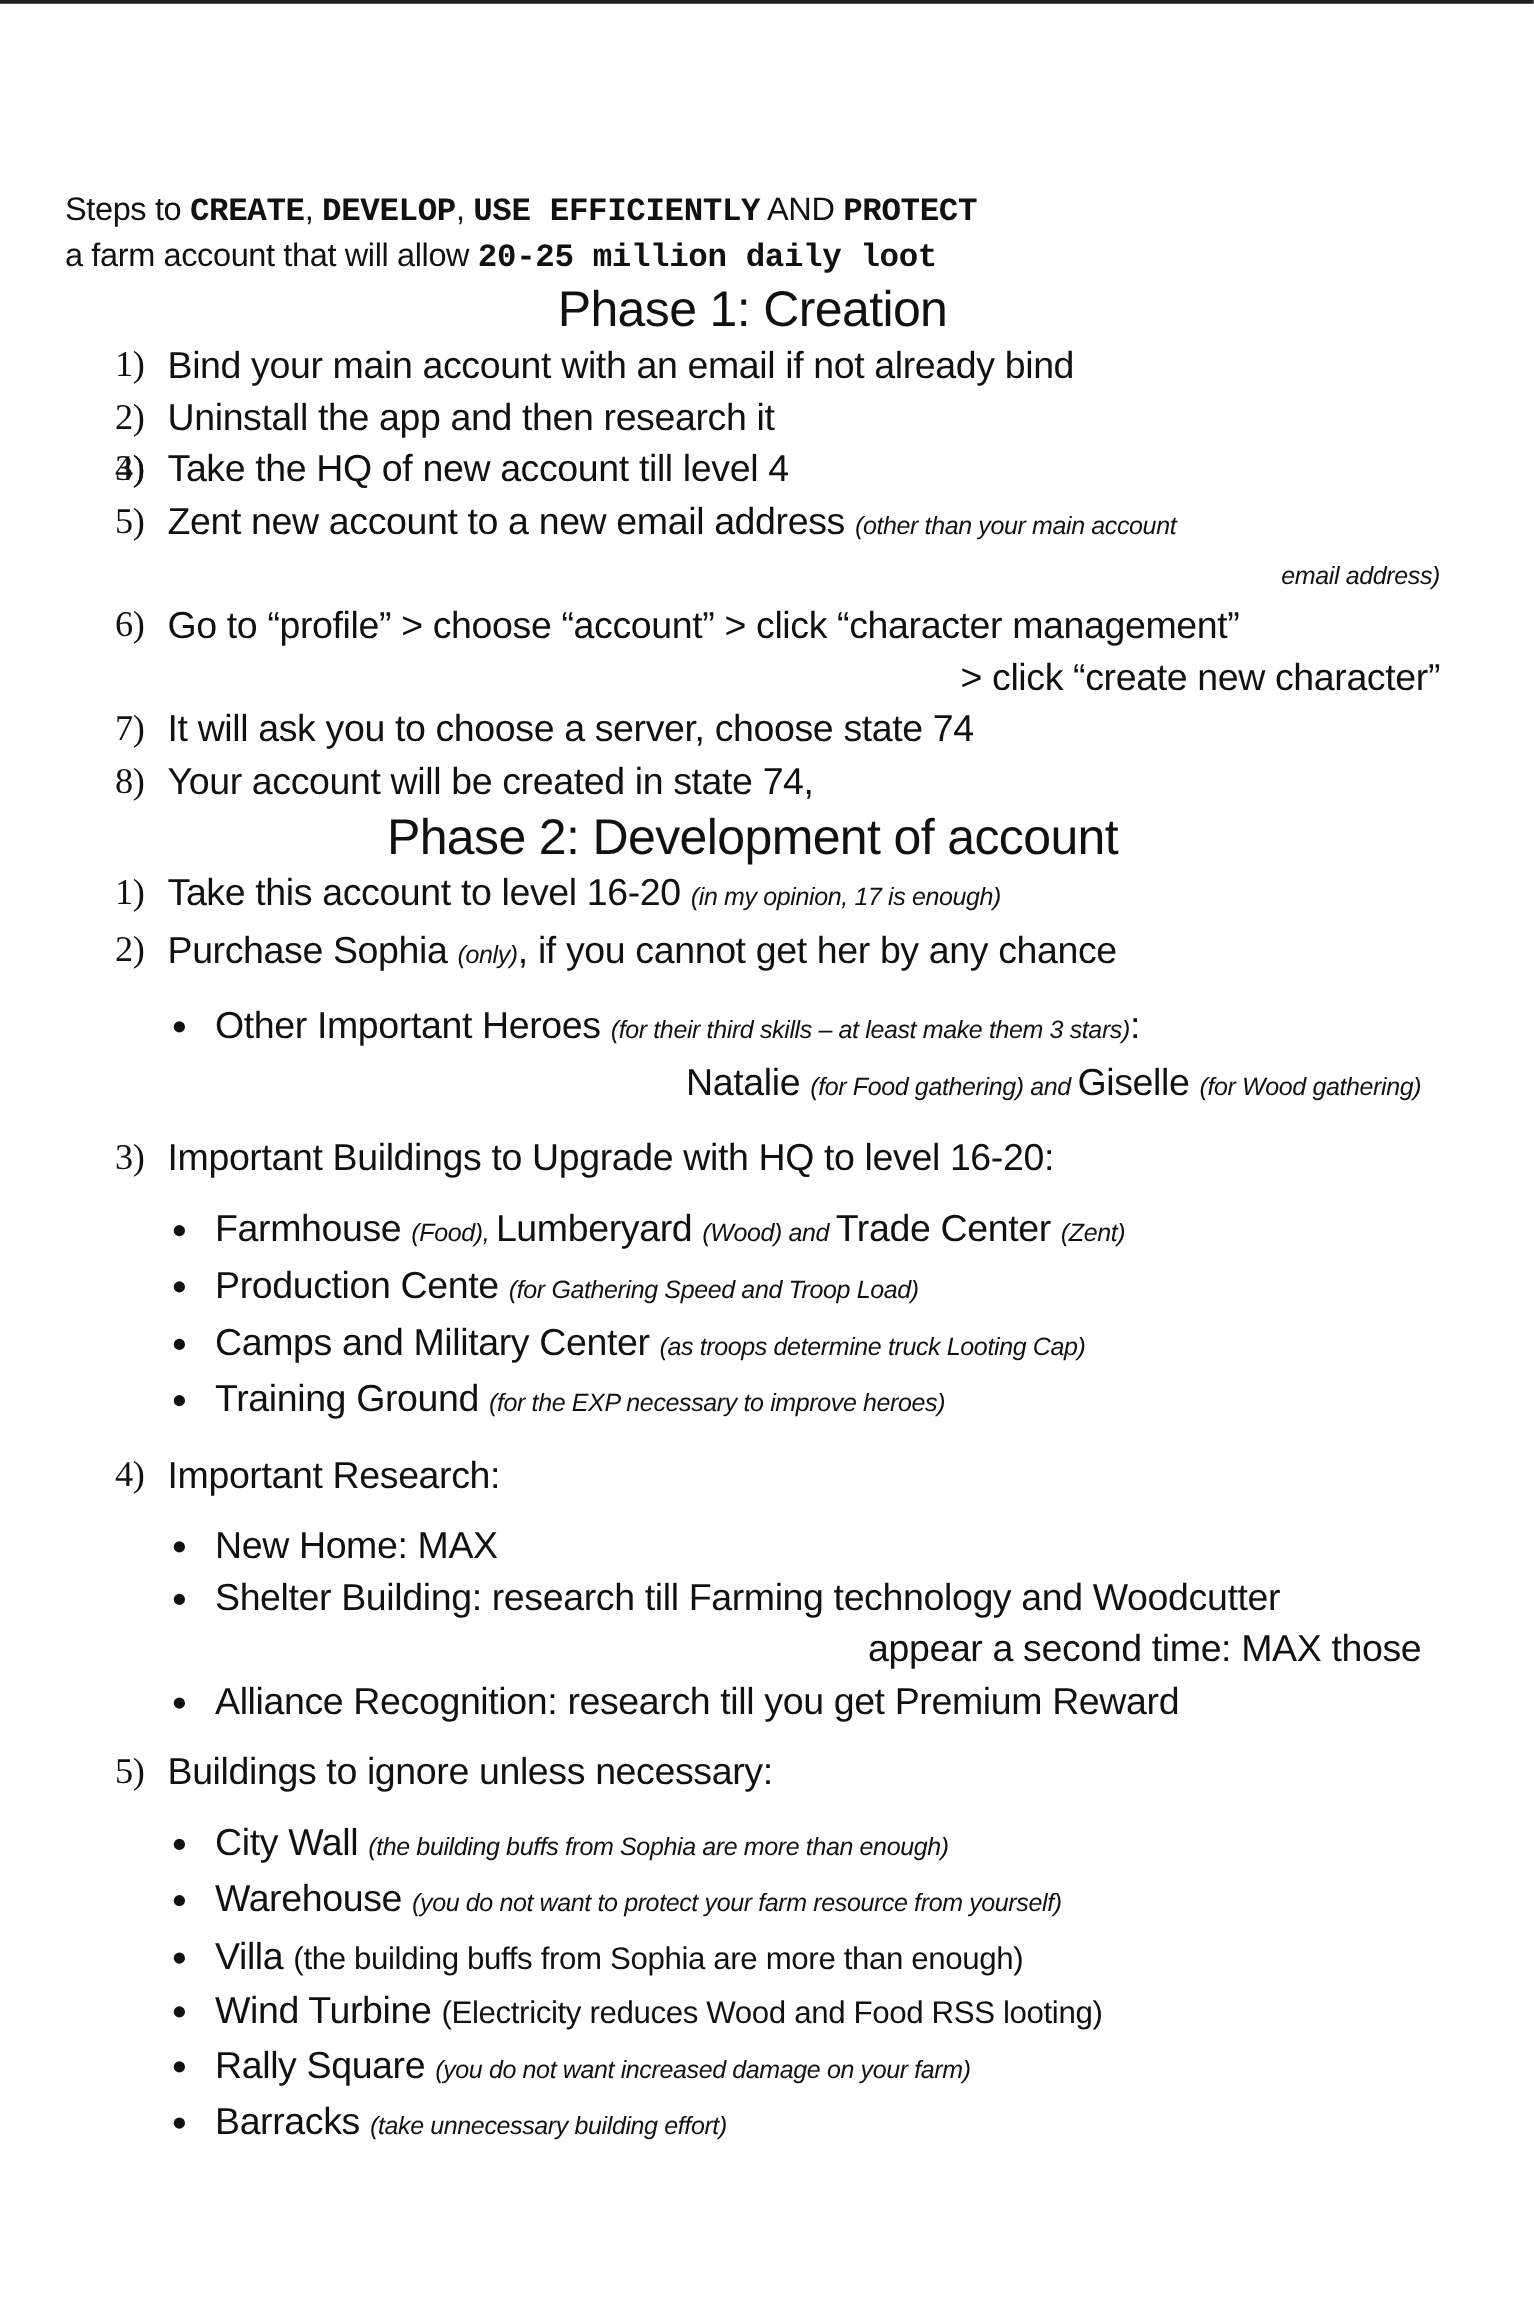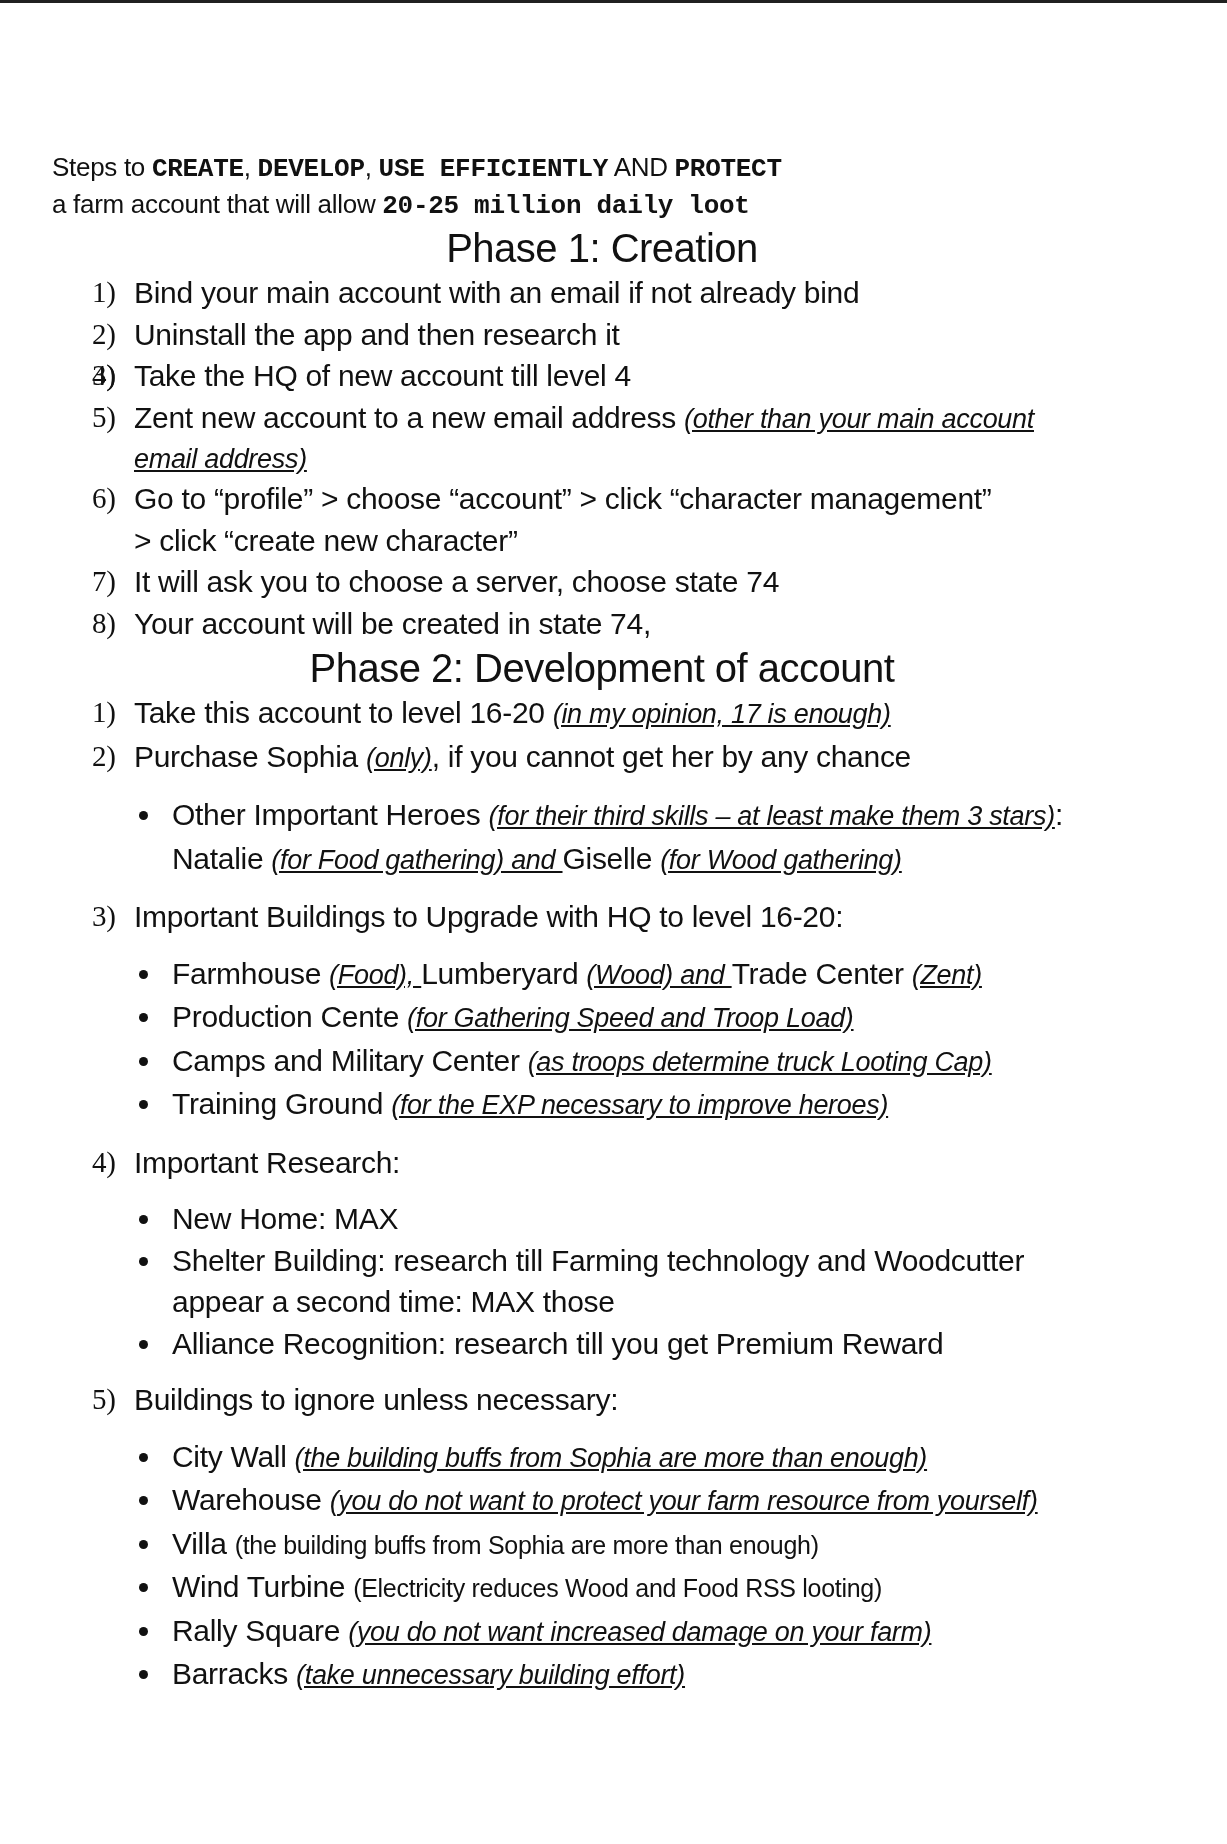--- a/index.html
+++ b/index.html
@@ -43,22 +43,22 @@
       line-height: 41.5px;
       letter-spacing: -0.3px;
     }
     ol.steps > li .num {
       position: absolute;
       left: 40px;
       top: 0;
       font-family: "Liberation Serif", serif;
       font-size: 29px;
     }
-    .note { font-style: italic; font-size: 27px; text-decoration: underline; }
-    .cont { display: block; line-height: 38px; }
+    .note { font-style: italic; font-size: 20px; }
+    .cont { display: block; line-height: 38px; text-align: right; }
     ul.bullets { list-style: none; margin: 15px; padding: 0; }
     ul.bullets > li {
       position: relative;
       padding-left: 105px;
       margin-left: -82px;
       font-size: 30px;
       line-height: 41.5px;
       letter-spacing: -0.3px;
     }
     ul.bullets > li .dot {

